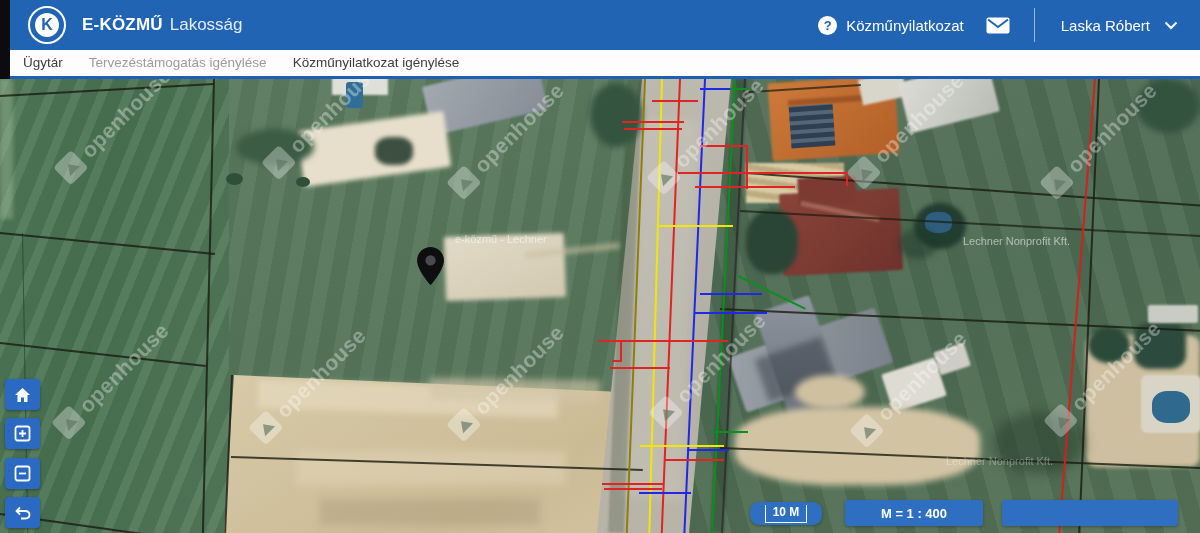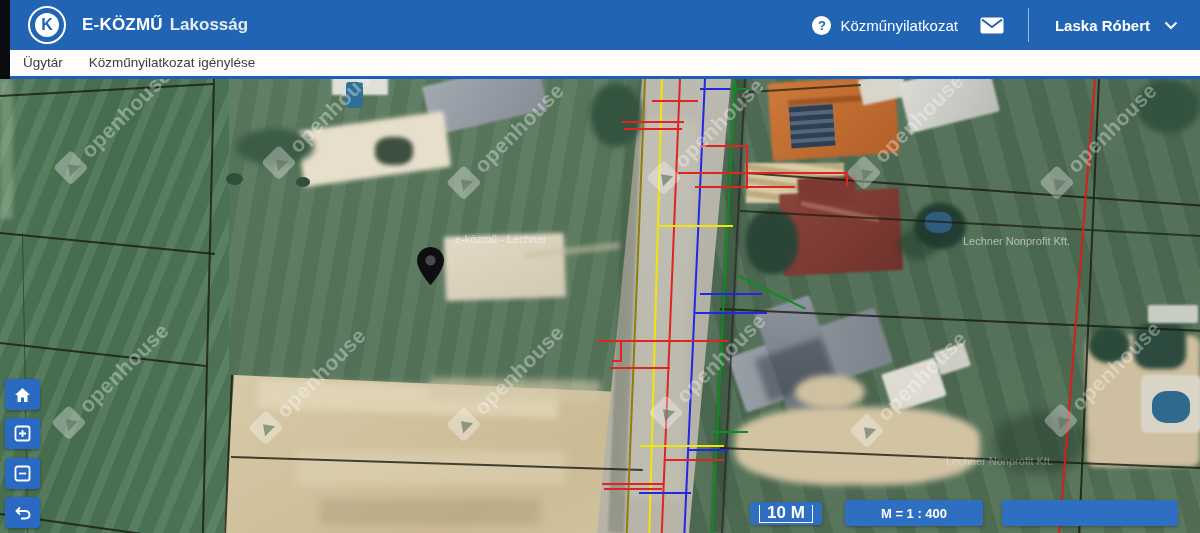--- a/index.html
+++ b/index.html
@@ -10,28 +10,28 @@
   header{position:absolute;left:0;top:0;width:1200px;height:50px;background:#2164b4;
          display:flex;align-items:center;box-sizing:border-box;padding:0 18px 0 22px;color:#fff;}
   .corner{position:absolute;left:0;top:0;width:10px;height:79px;background:#0b0b10;z-index:40;}
   .logo{width:34px;height:34px;border:2.5px solid #fff;border-radius:50%;
         display:flex;align-items:center;justify-content:center;margin-left:6px;flex:0 0 auto;}
   .logo-inner{width:24px;height:24px;background:#fff;border-radius:50%;
               display:flex;align-items:center;justify-content:center;
               color:#2164b4;font-weight:bold;font-size:16px;}
   .title{margin-left:16px;font-size:17px;display:flex;align-items:baseline;gap:7px;white-space:nowrap;}
   .title .t1{font-weight:bold;letter-spacing:0.2px;}
-  .title .t2{font-weight:bold;color:rgba(255,255,255,0.88);text-align:right;}
+  .title .t2{font-weight:normal;color:rgba(255,255,255,0.88);text-align:right;}
   .spacer{flex:1;}
   .help{display:flex;align-items:center;gap:9px;font-size:15px;cursor:pointer;}
   .help-ic{width:19px;height:19px;border-radius:50%;background:#fff;color:#2164b4;
            font-size:13px;font-weight:bold;display:flex;align-items:center;justify-content:center;}
   .env{margin:0 0 0 22px;display:flex;align-items:center;cursor:pointer;}
   .hdr-divider{width:1px;height:34px;background:rgba(255,255,255,0.55);margin:0 26px 0 24px;}
-  .user{display:flex;align-items:center;gap:14px;font-size:15px;font-weight:bold;cursor:pointer;padding-right:4px;}
+  .user{display:flex;align-items:center;gap:14px;font-size:15px;font-weight:normal;cursor:pointer;padding-right:4px;}
 
   
   nav{position:absolute;left:0;top:50px;width:1200px;height:26px;background:#fdfdfd;
       border-bottom:3px solid #1d5fb5;box-sizing:content-box;display:flex;padding-left:10px;}
   .tab{font-size:13.5px;line-height:26px;padding:0 13px;color:#3d3d3d;white-space:nowrap;cursor:pointer;}
   .tab.active{background:#cbd7e7;}
   .tab.disabled{color:#9c9c9c;}
 
   
   #map{position:absolute;left:0;top:79px;width:1200px;height:454px;overflow:hidden;background:#587659;}
@@ -50,21 +50,21 @@
 
   .pin{position:absolute;left:417px;top:168px;z-index:45;}
 
   .ctrl{position:absolute;left:5px;width:35px;height:31px;background:#2a6ac2;border-radius:4px;
         display:flex;align-items:center;justify-content:center;z-index:50;cursor:pointer;
         box-shadow:0 1px 3px rgba(0,0,0,0.35);}
 
   .scalebox{position:absolute;background:#2e6fc2;border-radius:3px;color:#fff;z-index:50;
             display:flex;align-items:center;justify-content:center;font-weight:bold;
             box-shadow:0 1px 3px rgba(0,0,0,0.3);}
-  #scale1{left:750px;top:423px;width:72px;height:23px;font-size:17px;}
+  #scale1{left:750px;top:423px;width:72px;height:23px;font-size:12px;border-radius:9px;}
   #scale2{left:845px;top:421px;width:138px;height:26px;font-size:13px;}
   #scale3{left:1002px;top:421px;width:176px;height:26px;}
   .sb{border-left:1.5px solid #fff;border-right:1.5px solid #fff;border-bottom:1.5px solid #fff;
       padding:0 7px 2px 7px;line-height:15px;}
 </style>
 </head>
 <body>
 
 <div id="app">
 
@@ -95,20 +95,21 @@
     <div class="user">
       <span>Laska Róbert</span>
       <svg width="14" height="9" viewBox="0 0 14 9">
         <path d="M1.5 1.5 L7 7 L12.5 1.5" stroke="#ffffff" stroke-width="2" fill="none"></path>
       </svg>
     </div>
   </header>
 
   <nav>
     <div class="tab">Ügytár</div>
+    <div class="tab disabled">Tervezéstámogatás igénylése</div>
     <div class="tab">Közműnyilatkozat igénylése</div>
   </nav>
   <div class="corner"></div>
 
   <div id="map">
     <div id="shapes">
         <div class="shp" style="position: absolute; left: 0px; top: 0px; width: 229px; height: 454px; background: linear-gradient(100deg, rgb(80, 122, 88), rgb(74, 114, 82) 40%, rgb(83, 121, 90));"></div>
         <div class="shp" style="position: absolute; left: 0px; top: 0px; width: 229px; height: 454px; background: repeating-linear-gradient(112deg, rgba(255, 255, 255, 0.06) 0px, rgba(255, 255, 255, 0.06) 9px, rgba(0, 0, 0, 0.05) 9px, rgba(0, 0, 0, 0.05) 24px);"></div>
         <div class="shp" style="position: absolute; left: 0px; top: 0px; width: 13px; height: 140px; background: rgba(200, 215, 185, 0.3); filter: blur(2px);"></div>
         <div class="shp" style="position: absolute; left: 229px; top: 0px; width: 420px; height: 454px; background: linear-gradient(rgb(90, 122, 94), rgb(85, 117, 90) 60%, rgb(91, 122, 93));"></div>

